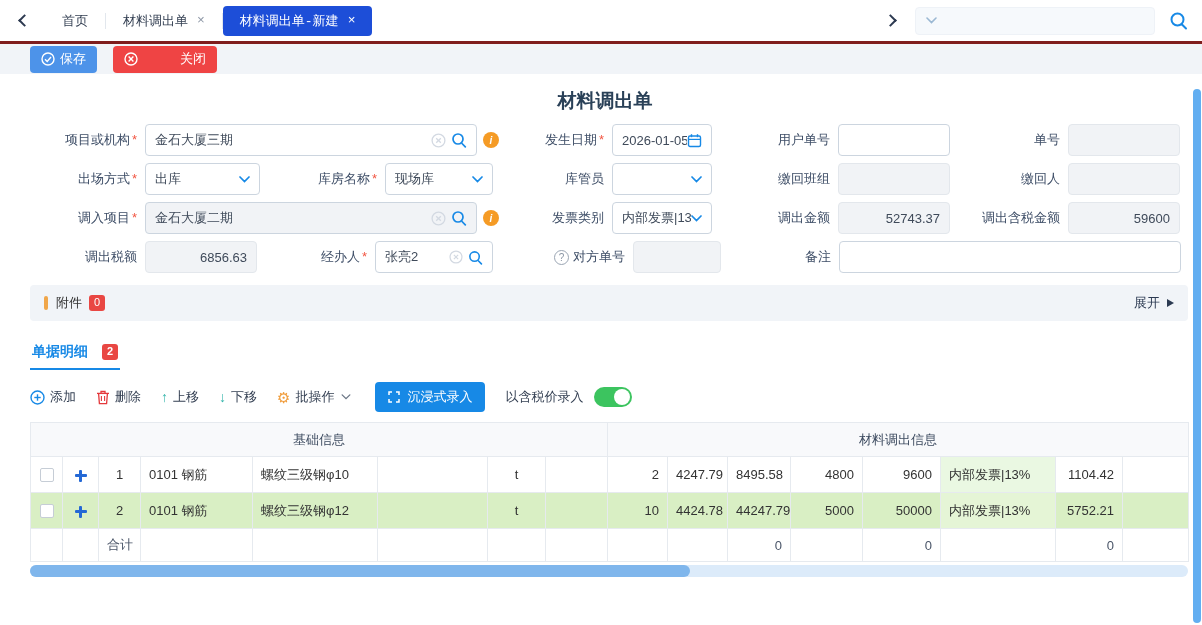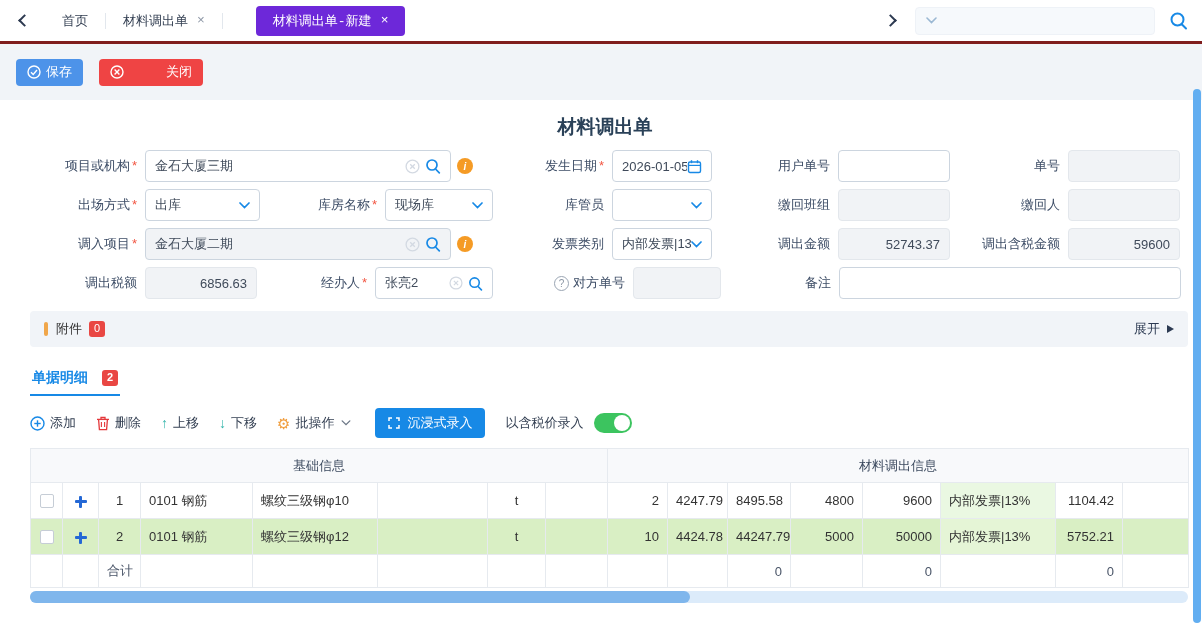--- a/index.html
+++ b/index.html
@@ -11,28 +11,28 @@
   }
   
   .topbar { height:44px; display:flex; align-items:center; padding:0 14px 0 12px;
     border-bottom:3px solid #7f1d1d; background:#fff;font-family:Liberation Mono, monospace; }
   .nav-chev { width:9px; height:9px; border-left:2px solid #2c3950; border-bottom:2px solid #2c3950;
     transform:rotate(45deg); margin:0 16px 0 8px; cursor:pointer; flex:none; }
   .nav-chev.fwd { transform:rotate(-135deg); margin:0 20px 0 auto; }
   .tab { display:flex; align-items:center; gap:9px; padding:0 17px; height:30px;
     font-size:13px; color:#333f52; cursor:pointer; white-space:nowrap; }
   .tab .tclose { color:#8d97a6; font-size:13px; }
-  .tab.active { background:#6d28d9; border-radius:4px; color:#fff;margin-left:33px; }
+  .tab.active { background:#1d4ed8; border-radius:4px; color:#fff; }
   .tab.active .tclose { color:#fff; }
   .tab-div { width:1px; height:16px; background:#e2e7ed; }
   .proj-select { width:240px; height:28px; background:#f6f9fc; border:1px solid #eef2f7;
     border-radius:4px; display:flex; align-items:center; padding:0 10px; margin-right:14px; }
   .proj-select .ph { color:#b7c2cf; font-size:13px; flex:1; }
   
-  .strip { height:56px; background:#f1f4f8; display:flex; align-items:center; gap:16px; padding-left:16px; }
+  .strip { height:30px; background:#f1f4f8; display:flex; align-items:center; gap:16px; padding-left:30px; }
   .btn { height:27px; border-radius:4px; display:flex; align-items:center; gap:5px;
     padding:0 11px; font-size:13px; color:#fff; cursor:pointer; }
   .btn.save { background:#4d93e9; }
   .btn.closeb { background:#ef4444;gap:42px; }
   
   .content { padding:0 12px 0 30px; }
   .doc-title { text-align:center; font-size:19px; font-weight:bold; color:#2a4158;
     margin:14px 0 10px; width:1150px; }
   .frow { display:grid; height:32px; margin-bottom:7px; align-items:center; }
   .g1 { grid-template-columns:115px 385px 82px 100px 126px 112px 118px 112px; }
@@ -41,21 +41,21 @@
   .flabel { font-size:13px; color:#3d4d66; text-align:right; padding-right:8px; line-height:1.15; }
   .req { color:#f25643; margin-left:2px; }
   .ctl { height:32px; border:1px solid #ccd5df; border-radius:4px; background:#fff;
     display:flex; align-items:center; padding:0 9px; font-size:13px; color:#3f4a5a; }
   .ctl.disabled { background:#f1f3f6; border-color:#e3e7ec; }
   .ctl.gray { background:#f1f3f6; }
   .ctl.num { justify-content:flex-end; }
   .ctl .val { flex:1; white-space:nowrap; overflow:hidden; }
   .icons { display:flex; align-items:center; gap:5px; flex:none; }
   .withinfo { display:flex; align-items:center; gap:6px; }
-  .withinfo .ctl { width:306px; }
+  .withinfo .ctl { width:332px; }
   .info-i { width:16px; height:16px; border-radius:50%; background:#f59b25; color:#fff;
     font-size:10px; font-weight:bold; font-style:italic; display:inline-flex;
     align-items:center; justify-content:center; flex:none; cursor:pointer; }
   .q-i { width:15px; height:15px; border-radius:50%; border:1px solid #9aa5b3; color:#8a95a4;
     font-size:10px; display:inline-flex; align-items:center; justify-content:center;
     margin-right:4px; flex:none; }
   .lbl-flex { display:flex; align-items:center; justify-content:flex-end; padding-right:8px;
     font-size:13px; color:#3d4d66; }
   
   .attach { height:36px; width:1158px; background:#f1f4f8; border-radius:4px; display:flex;

